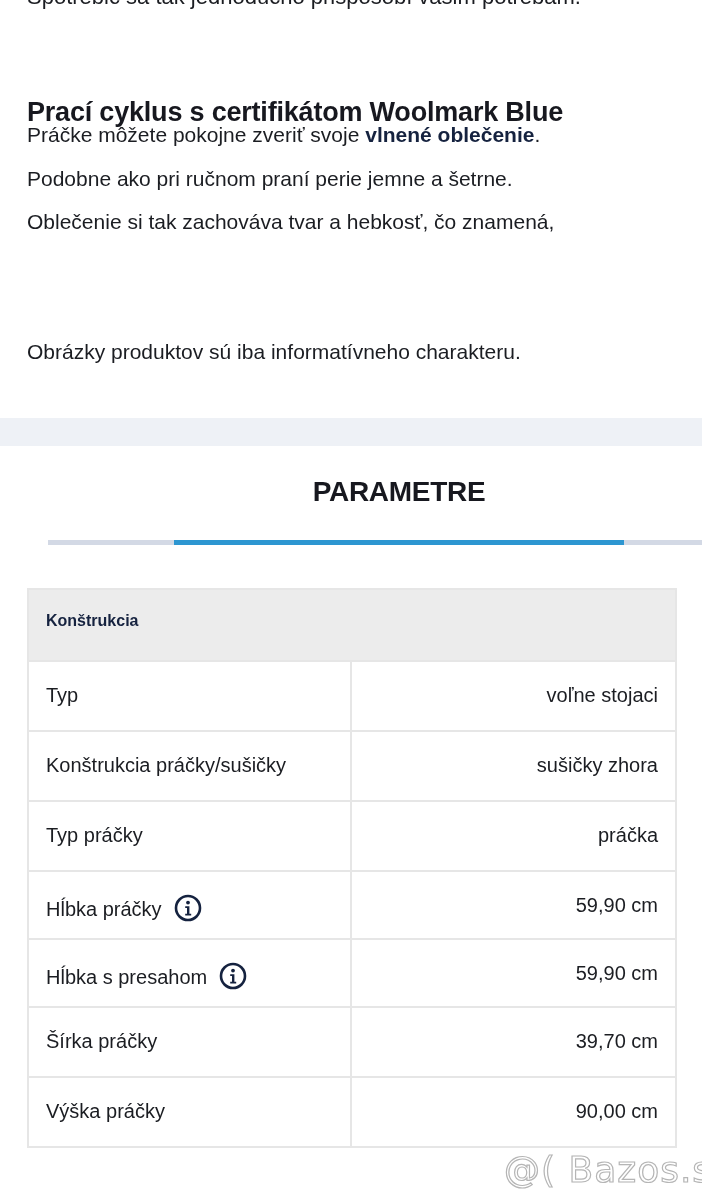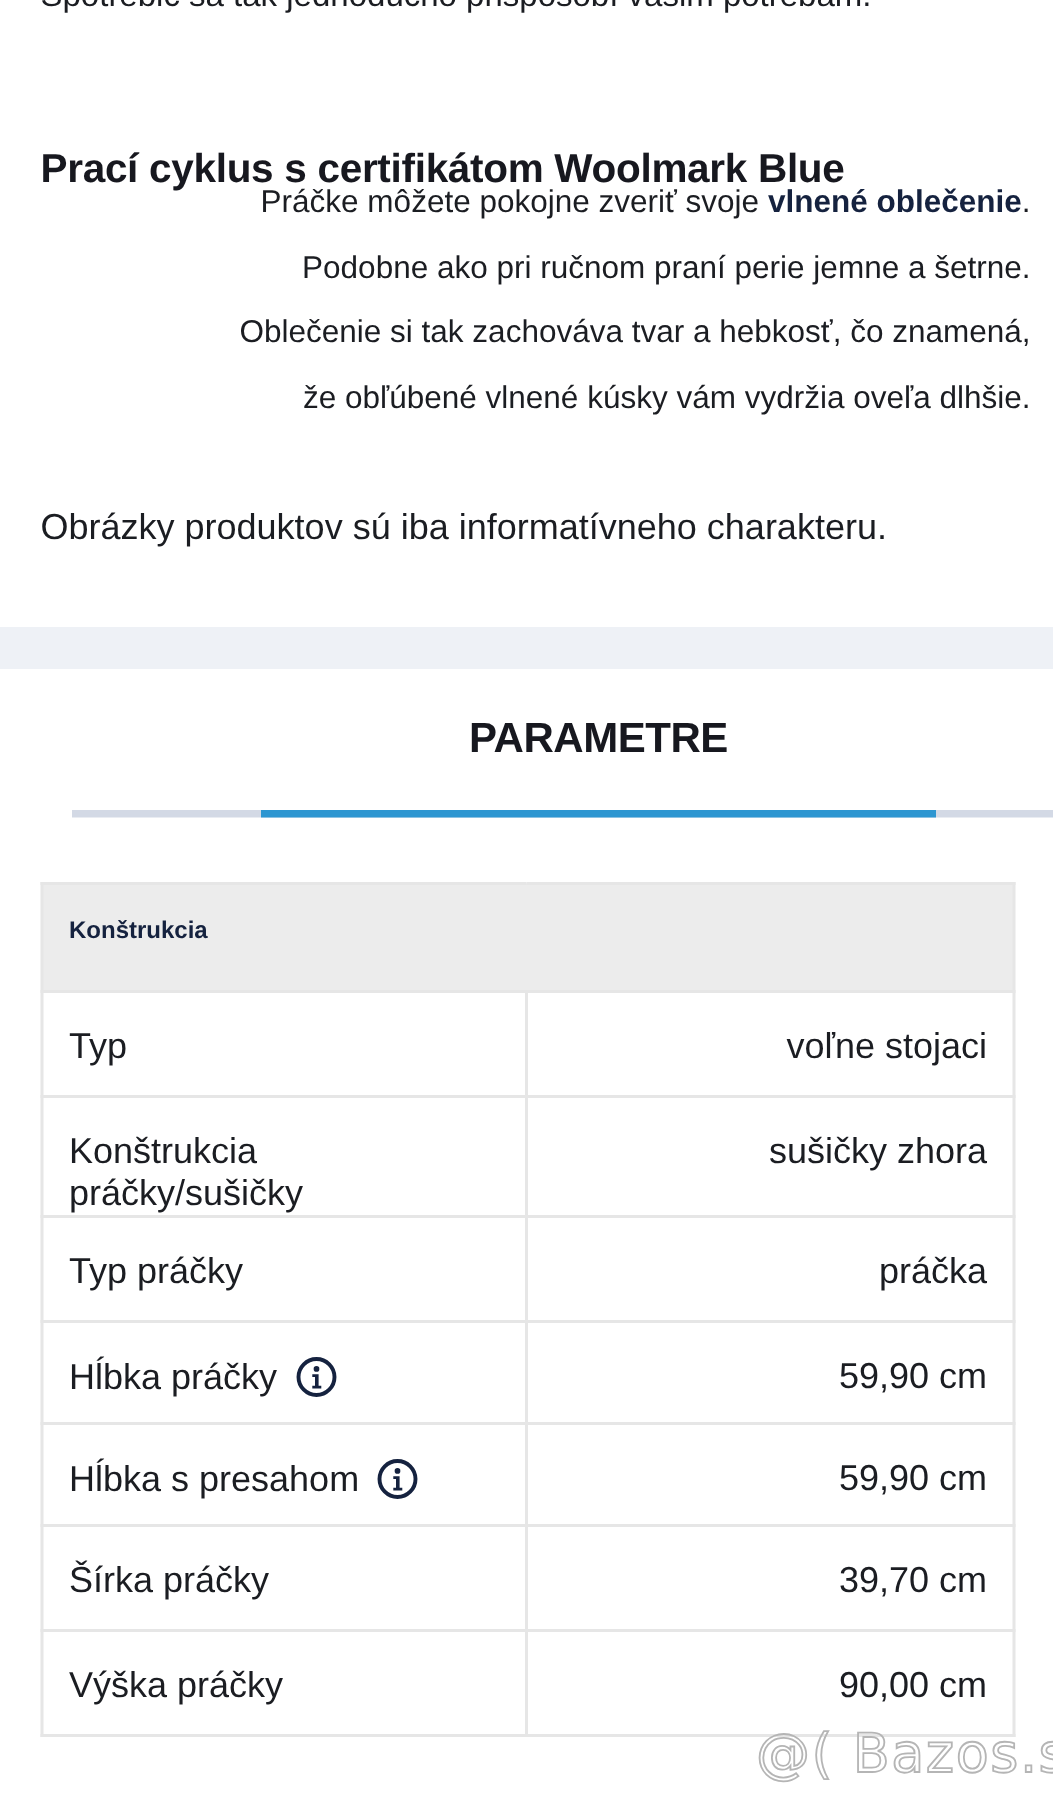--- a/index.html
+++ b/index.html
@@ -37,30 +37,29 @@
     }
 
     .desc {
       position: absolute;
       left: 27px;
       top: 113px;
       width: 660px;
       font-size: 21px;
       line-height: 43.5px;
       color: #1b1d22;
-      text-align: right;
     }
     .desc .line { display: block; white-space: nowrap; }
     .desc strong { font-weight: bold; color: #15223f; }
 
     .disclaimer {
       position: absolute;
       left: 27px;
       top: 337px;
-      font-size: 24px;
+      font-size: 21px;
       line-height: 30px;
       color: #1b1d22;
       white-space: nowrap;
     }
 
     .gray-band {
       position: absolute;
       left: 0;
       top: 418px;
       width: 702px;
@@ -107,21 +106,21 @@
     .params-table {
       position: absolute;
       left: 27px;
       top: 588px;
       width: 648px;
       border-collapse: collapse;
       table-layout: fixed;
     }
     .params-table td, .params-table th {
       border: 2px solid #e6e6e6;
-      font-size: 24px;
+      font-size: 20px;
       color: #1b1d22;
       vertical-align: top;
     }
     .params-table th {
       background: #ececec;
       text-align: left;
       font-weight: bold;
       color: #15223f;
       height: 72px;
       padding: 22px 17px 0 17px;
@@ -162,21 +161,20 @@
 <div class="page">
 
   <div class="clipped-line">Spotrebič sa tak jednoducho prispôsobí vašim potrebám.</div>
 
   <h2 class="section-heading">Prací cyklus s certifikátom Woolmark Blue</h2>
 
   <div class="desc">
     <span class="line"><span>Práčke môžete pokojne zveriť svoje </span><strong>vlnené oblečenie</strong><span>.</span></span>
     <span class="line">Podobne ako pri ručnom praní perie jemne a šetrne.</span>
     <span class="line">Oblečenie si tak zachováva tvar a hebkosť, čo znamená,</span>
-    <span class="line">že obľúbené vlnené kúsky vám vydržia oveľa dlhšie.</span>
   </div>
 
   <p class="disclaimer">Obrázky produktov sú iba informatívneho charakteru.</p>
 
   <div class="gray-band"></div>
 
   <div class="tabs">
     <div class="tab-label">PARAMETRE</div>
     <div class="tab-track"></div>
     <div class="tab-indicator"></div>

